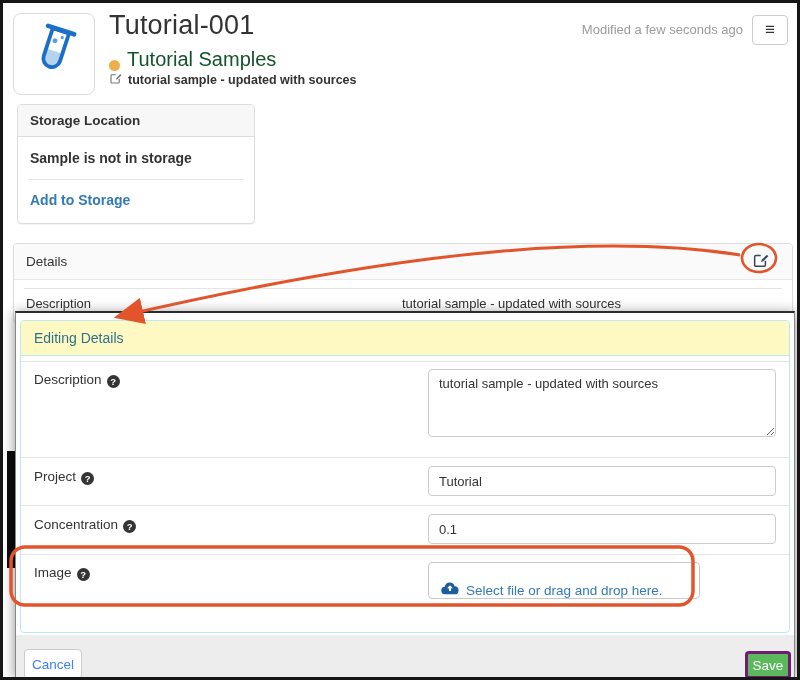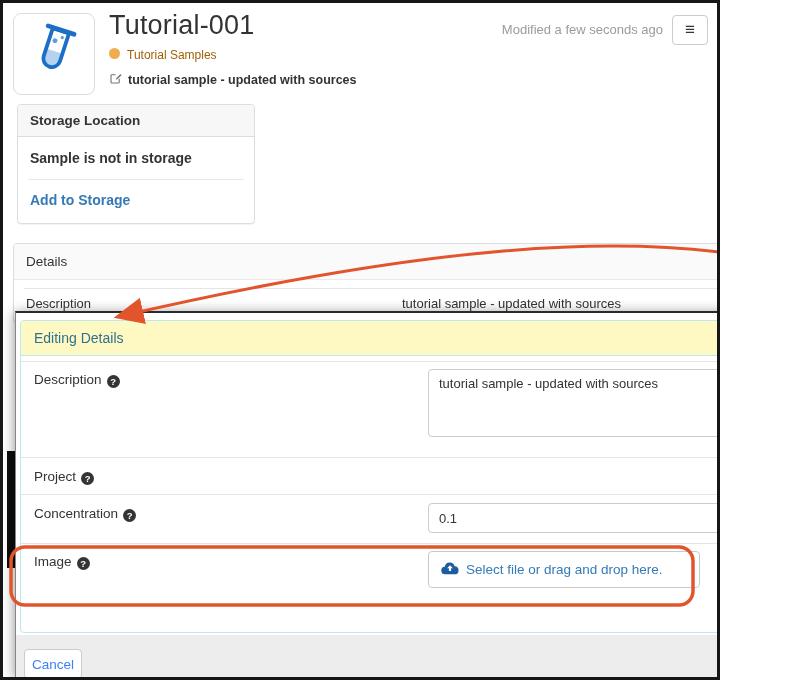--- a/index.html
+++ b/index.html
@@ -1,32 +1,32 @@
 <!DOCTYPE html>
 <html><head>
 <meta charset="utf-8">
 <style>
   * { margin:0; padding:0; box-sizing:border-box; }
   html,body { background:#fff; }
   body { font-family:"Liberation Sans","DejaVu Sans",sans-serif; color:#333; }
 
   .frame {
-    position:relative; width:720px; height:680px;
+    position:relative; width:800px; height:680px;
     border:3px solid #161616; background:#fff; overflow:hidden;
   }
   .abs { position:absolute; }
 
   
   .icon-card {
     left:10px; top:10px; width:82px; height:82px;
     border:1px solid #dcdcdc; border-radius:8px; background:#fff;
     display:flex; align-items:center; justify-content:center;
   }
   .page-title { left:106px; top:7px; font-size:27px; font-weight:500; color:#333; letter-spacing:.2px; }
-  .type-row { left:106px; top:45px; display:flex; align-items:flex-start; gap:7px; font-size:12px; color:#a16207; }
+  .type-row { left:106px; top:45px; display:flex; align-items:flex-end; gap:7px; font-size:20px; color:#14532d; }
   .type-dot { width:11px; height:11px; border-radius:50%; background:#f0ad4e; display:inline-block; }
   .desc-row { left:106px; top:69px; display:flex; align-items:center; gap:6px; font-size:12.5px; font-weight:bold; color:#333; }
   .modified-text { right:54px; top:19px; font-size:13px; color:#9b9b9b; }
   .menu-btn {
     right:9px; top:12px; width:36px; height:30px;
     background:#fff; border:1px solid #ccc; border-radius:4px;
     display:flex; align-items:center; justify-content:center;
     font-size:17px; color:#333; cursor:pointer;
   }
 
@@ -78,21 +78,21 @@
   textarea.form-control, input.form-control {
     width:100%; border:1px solid #ccc; border-radius:4px;
     font-family:"Liberation Sans","DejaVu Sans",sans-serif;
     font-size:13px; color:#333; padding:6px 10px; background:#fff; outline:none;
   }
   textarea.form-control { height:68px; resize:vertical; }
   input.form-control { height:30px; }
 
   .dropzone {
     width:272px; height:37px; border:1px solid #c9c9c9; border-radius:4px; background:#fff;
-    display:flex; align-items:center; gap:7px; padding:0 12px;
+    display:flex; align-items:flex-end; gap:7px; padding:0 12px;
     font-size:13.5px; color:#337ab7; cursor:pointer;
   }
 
   .dialog-footer { position:absolute; left:0; right:0; top:322px; bottom:0; background:#ededed; }
   .btn-cancel {
     position:absolute; left:8px; top:14px; width:58px; height:30px;
     background:#fff; border:1px solid #ccc; border-radius:4px;
     font-size:13.5px; color:#3b82f6; cursor:pointer;
     font-family:"Liberation Sans","DejaVu Sans",sans-serif;
   }
@@ -186,20 +186,23 @@
           </div>
           <div class="field-control-cell">
             <textarea class="form-control" style="">tutorial sample - updated with sources</textarea>
           </div>
         </div>
 
         <div class="field-row row-project">
           <div class="field-label-cell">
             <span>Project</span><span class="help-icon">?</span>
           </div>
+          <div class="field-control-cell">
+            <input class="form-control" value="Tutorial" style="">
+          </div>
         </div>
 
         <div class="field-row row-concentration">
           <div class="field-label-cell">
             <span>Concentration</span><span class="help-icon">?</span>
           </div>
           <div class="field-control-cell">
             <input class="form-control" value="0.1" style="">
           </div>
         </div>

